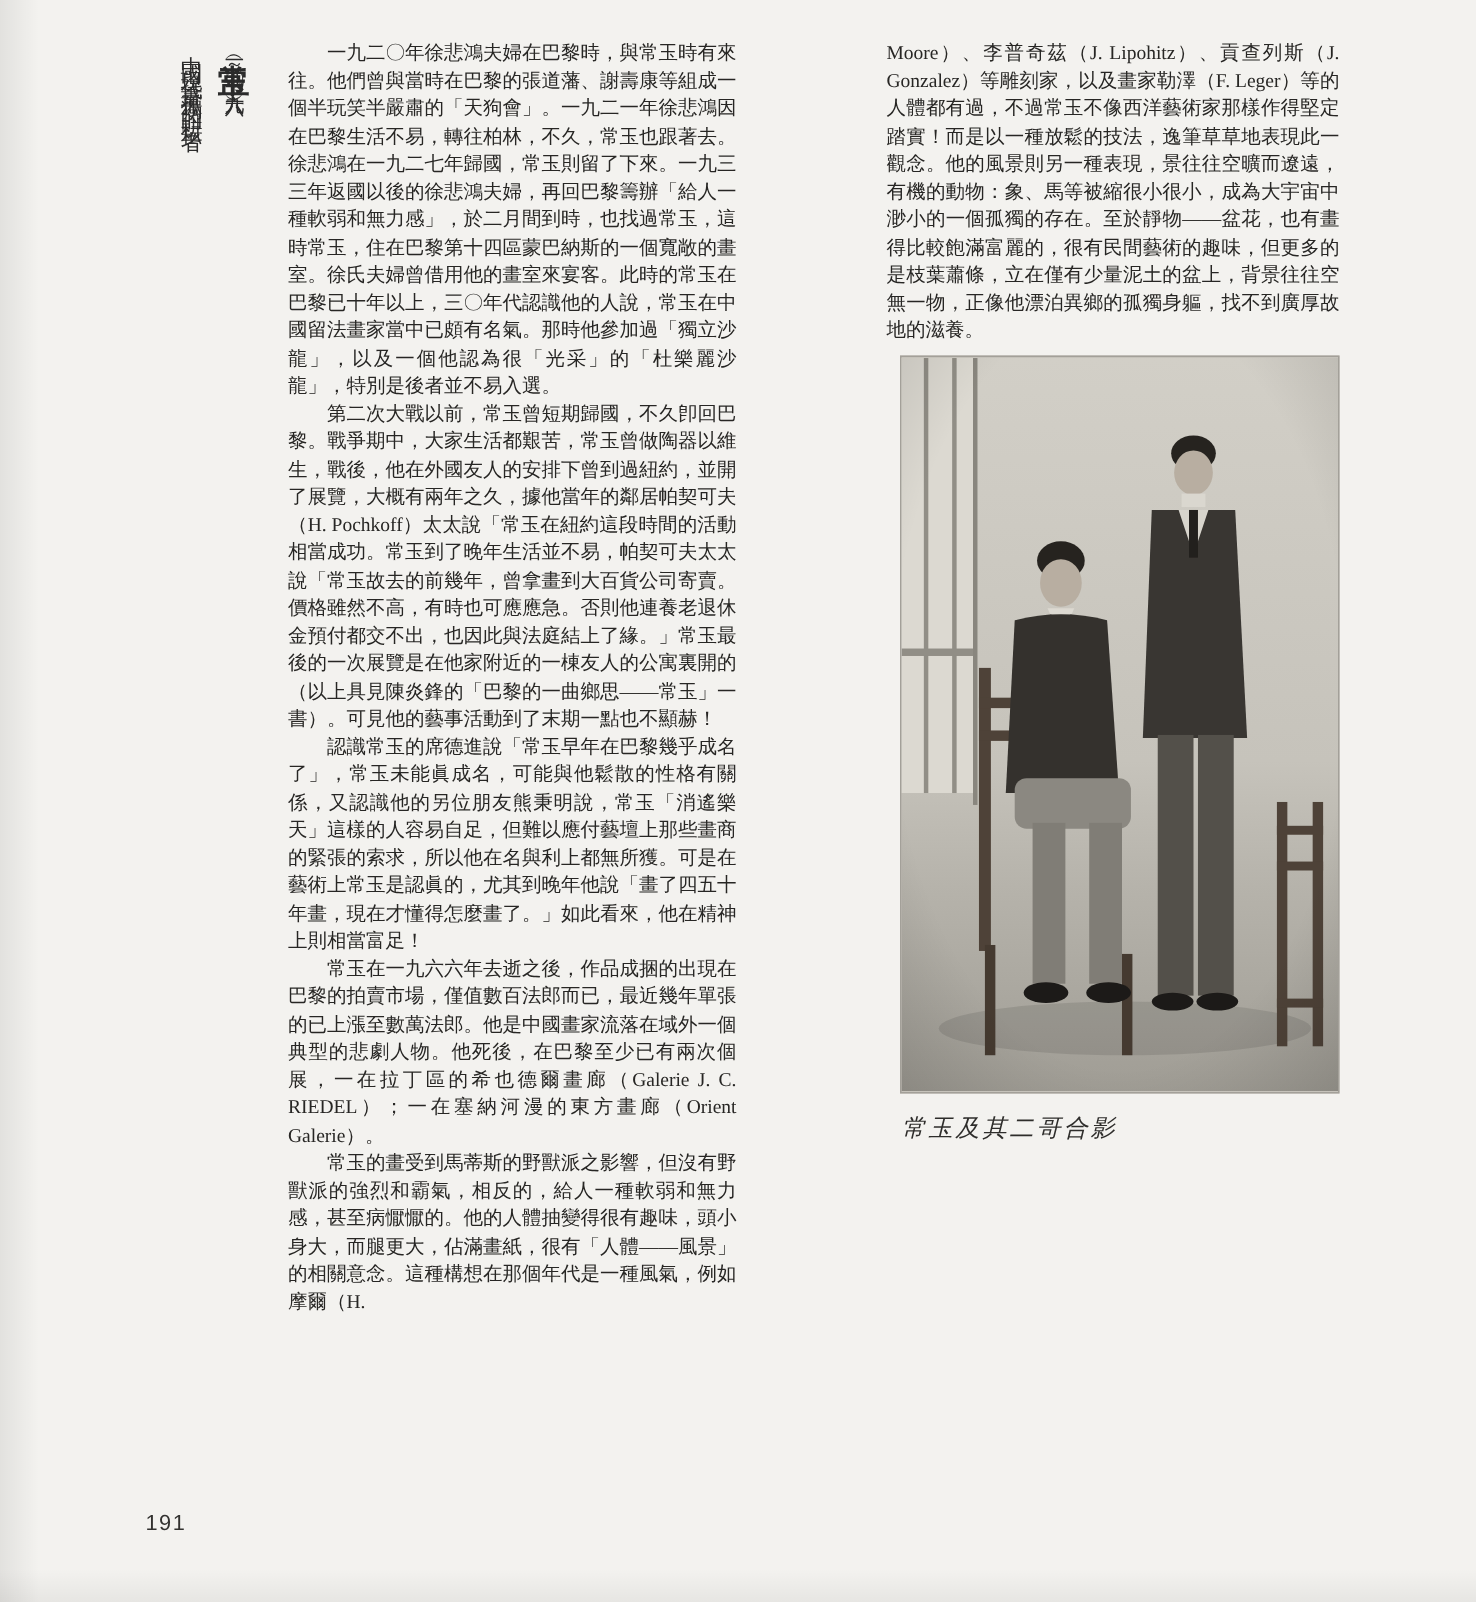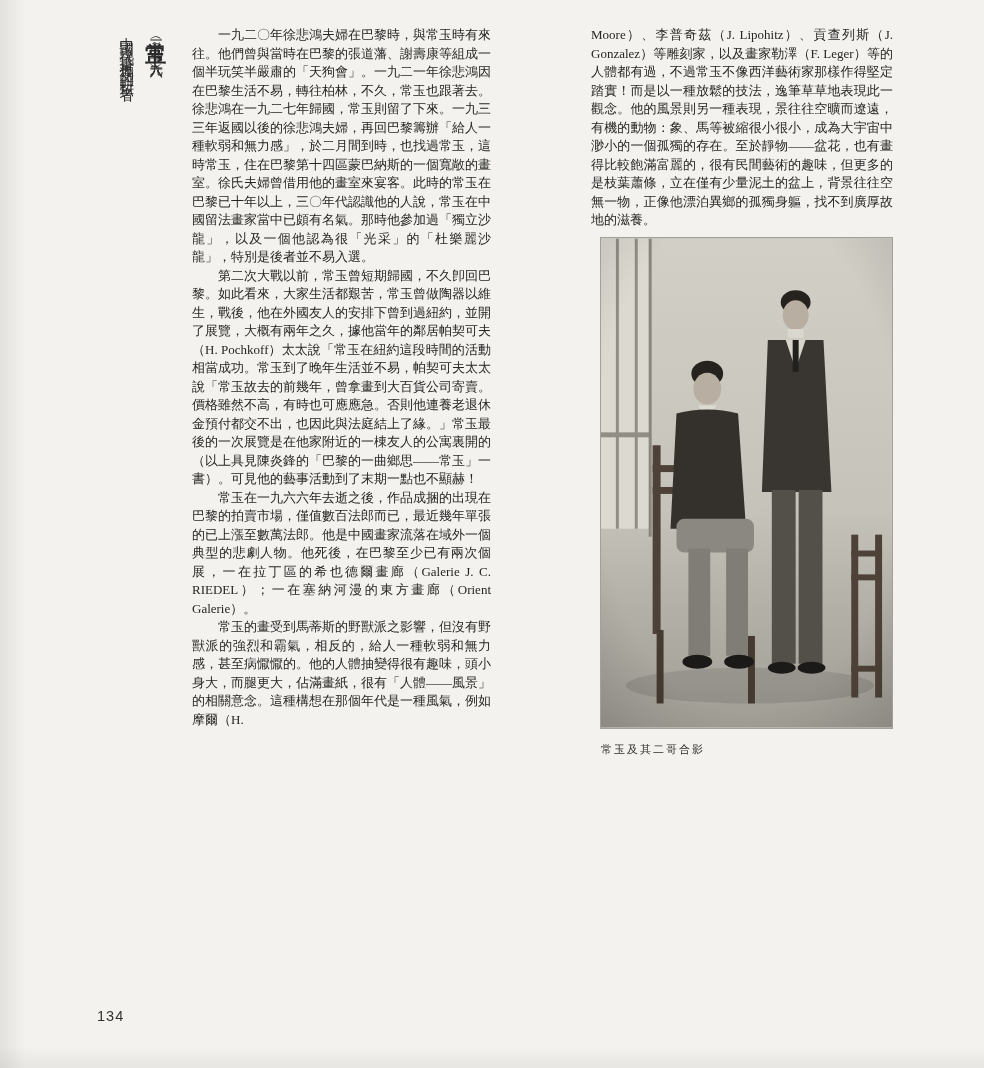--- a/index.html
+++ b/index.html
@@ -75,23 +75,24 @@
     height: 492px;
     border: 1px solid #a3a099;
     box-sizing: border-box;
     background: #c6c3bb;
   }
   .photo-frame svg { display: block; width: 100%; height: 100%; }
   .photo-caption {
     position: absolute;
     left: 601px;
     top: 742px;
-    font-size: 11px;
+    font-size: 16px;
     letter-spacing: 2px;
     color: #2e2d2b;
+    font-style: italic;
   }
   .page-number {
     position: absolute;
     left: 97px;
     top: 1008px;
     font-size: 14.5px;
     letter-spacing: 1px;
     color: #333230;
     font-family: "Liberation Sans", "DejaVu Sans", sans-serif;
   }
@@ -103,21 +104,22 @@
 
   <div class="vertical-title">
     <div class="vt-main">
       <span class="vt-big">常玉</span><span class="vt-years">（一九〇〇～一九六六）</span>
     </div>
     <div class="vt-sub">中國現代畫孤獨的耕耘者</div>
   </div>
 
   <div class="text-col col-left">
     <p>一九二〇年徐悲鴻夫婦在巴黎時，與常玉時有來往。他們曾與當時在巴黎的張道藩、謝壽康等組成一個半玩笑半嚴肅的「天狗會」。一九二一年徐悲鴻因在巴黎生活不易，轉往柏林，不久，常玉也跟著去。徐悲鴻在一九二七年歸國，常玉則留了下來。一九三三年返國以後的徐悲鴻夫婦，再回巴黎籌辦「給人一種軟弱和無力感」，於二月間到時，也找過常玉，這時常玉，住在巴黎第十四區蒙巴納斯的一個寬敞的畫室。徐氏夫婦曾借用他的畫室來宴客。此時的常玉在巴黎已十年以上，三〇年代認識他的人說，常玉在中國留法畫家當中已頗有名氣。那時他參加過「獨立沙龍」，以及一個他認為很「光采」的「杜樂麗沙龍」，特別是後者並不易入選。</p>
-    <p>第二次大戰以前，常玉曾短期歸國，不久卽回巴黎。如此看來，大家生活都艱苦，常玉曾做陶器以維生，戰後，他在外國友人的安排下曾到過紐約，並開了展覽，大概有兩年之久，據他當年的鄰居帕契可夫（H. Pochkoff）太太說「常玉在紐約這段時間的活動相當成功。常玉到了晚年生活並不易，帕契可夫太太說「常玉故去的前幾年，曾拿畫到大百貨公司寄賣。價格雖然不高，有時也可應應急。否則他連養老退休金預付都交不出，也因此與法庭結上了緣。」常玉最後的一次展覽是在他家附近的一棟友人的公寓裏開的（以上具見陳炎鋒的「巴黎的一曲鄉思——常玉」一書）。可見他的藝事活動到了末期一點也不顯赫！</p>
+    <p>第二次大戰以前，常玉曾短期歸國，不久卽回巴黎。戰爭期中，大家生活都艱苦，常玉曾做陶器以維生，戰後，他在外國友人的安排下曾到過紐約，並開了展覽，大概有兩年之久，據他當年的鄰居帕契可夫（H. Pochkoff）太太說「常玉在紐約這段時間的活動相當成功。常玉到了晚年生活並不易，帕契可夫太太說「常玉故去的前幾年，曾拿畫到大百貨公司寄賣。價格雖然不高，有時也可應應急。否則他連養老退休金預付都交不出，也因此與法庭結上了緣。」常玉最後的一次展覽是在他家附近的一棟友人的公寓裏開的（以上具見陳炎鋒的「巴黎的一曲鄉思——常玉」一書）。可見他的藝事活動到了末期一點也不顯赫！</p>
+    <p>認識常玉的席德進說「常玉早年在巴黎幾乎成名了」，常玉未能眞成名，可能與他鬆散的性格有關係，又認識他的另位朋友熊秉明說，常玉「消遙樂天」這樣的人容易自足，但難以應付藝壇上那些畫商的緊張的索求，所以他在名與利上都無所獲。可是在藝術上常玉是認眞的，尤其到晚年他說「畫了四五十年畫，現在才懂得怎麼畫了。」如此看來，他在精神上則相當富足！</p>
     <p>常玉在一九六六年去逝之後，作品成捆的出現在巴黎的拍賣市場，僅值數百法郎而已，最近幾年單張的已上漲至數萬法郎。他是中國畫家流落在域外一個典型的悲劇人物。他死後，在巴黎至少已有兩次個展，一在拉丁區的希也德爾畫廊（Galerie J. C. RIEDEL）；一在塞納河漫的東方畫廊（Orient Galerie）。</p>
     <p>常玉的畫受到馬蒂斯的野獸派之影響，但沒有野獸派的強烈和霸氣，相反的，給人一種軟弱和無力感，甚至病懨懨的。他的人體抽變得很有趣味，頭小身大，而腿更大，佔滿畫紙，很有「人體——風景」的相關意念。這種構想在那個年代是一種風氣，例如摩爾（H.</p>
   </div>
 
   <div class="text-col col-right">
     <p class="no-indent">Moore）、李普奇茲（J. Lipohitz）、貢查列斯（J. Gonzalez）等雕刻家，以及畫家勒澤（F. Leger）等的人體都有過，不過常玉不像西洋藝術家那樣作得堅定踏實！而是以一種放鬆的技法，逸筆草草地表現此一觀念。他的風景則另一種表現，景往往空曠而遼遠，有機的動物：象、馬等被縮很小很小，成為大宇宙中渺小的一個孤獨的存在。至於靜物——盆花，也有畫得比較飽滿富麗的，很有民間藝術的趣味，但更多的是枝葉蕭條，立在僅有少量泥土的盆上，背景往往空無一物，正像他漂泊異鄉的孤獨身軀，找不到廣厚故地的滋養。</p>
   </div>
 
   <div class="photo-frame">
     <svg viewBox="0 0 293 492" aria-hidden="true">
@@ -177,15 +179,15 @@
       <rect x="126" y="312" width="22" height="108" fill="#807d76"></rect>
       <ellipse cx="97" cy="426" rx="15" ry="7" fill="#1c1a18"></ellipse>
       <ellipse cx="139" cy="426" rx="15" ry="7" fill="#1c1a18"></ellipse>
 
       <rect x="0" y="0" width="293" height="492" fill="url(#vig)"></rect>
     </svg>
   </div>
 
   <div class="photo-caption">常玉及其二哥合影</div>
 
-  <div class="page-number">134</div>
+  <div class="page-number">191</div>
 
 </div>
 
 </body></html>

